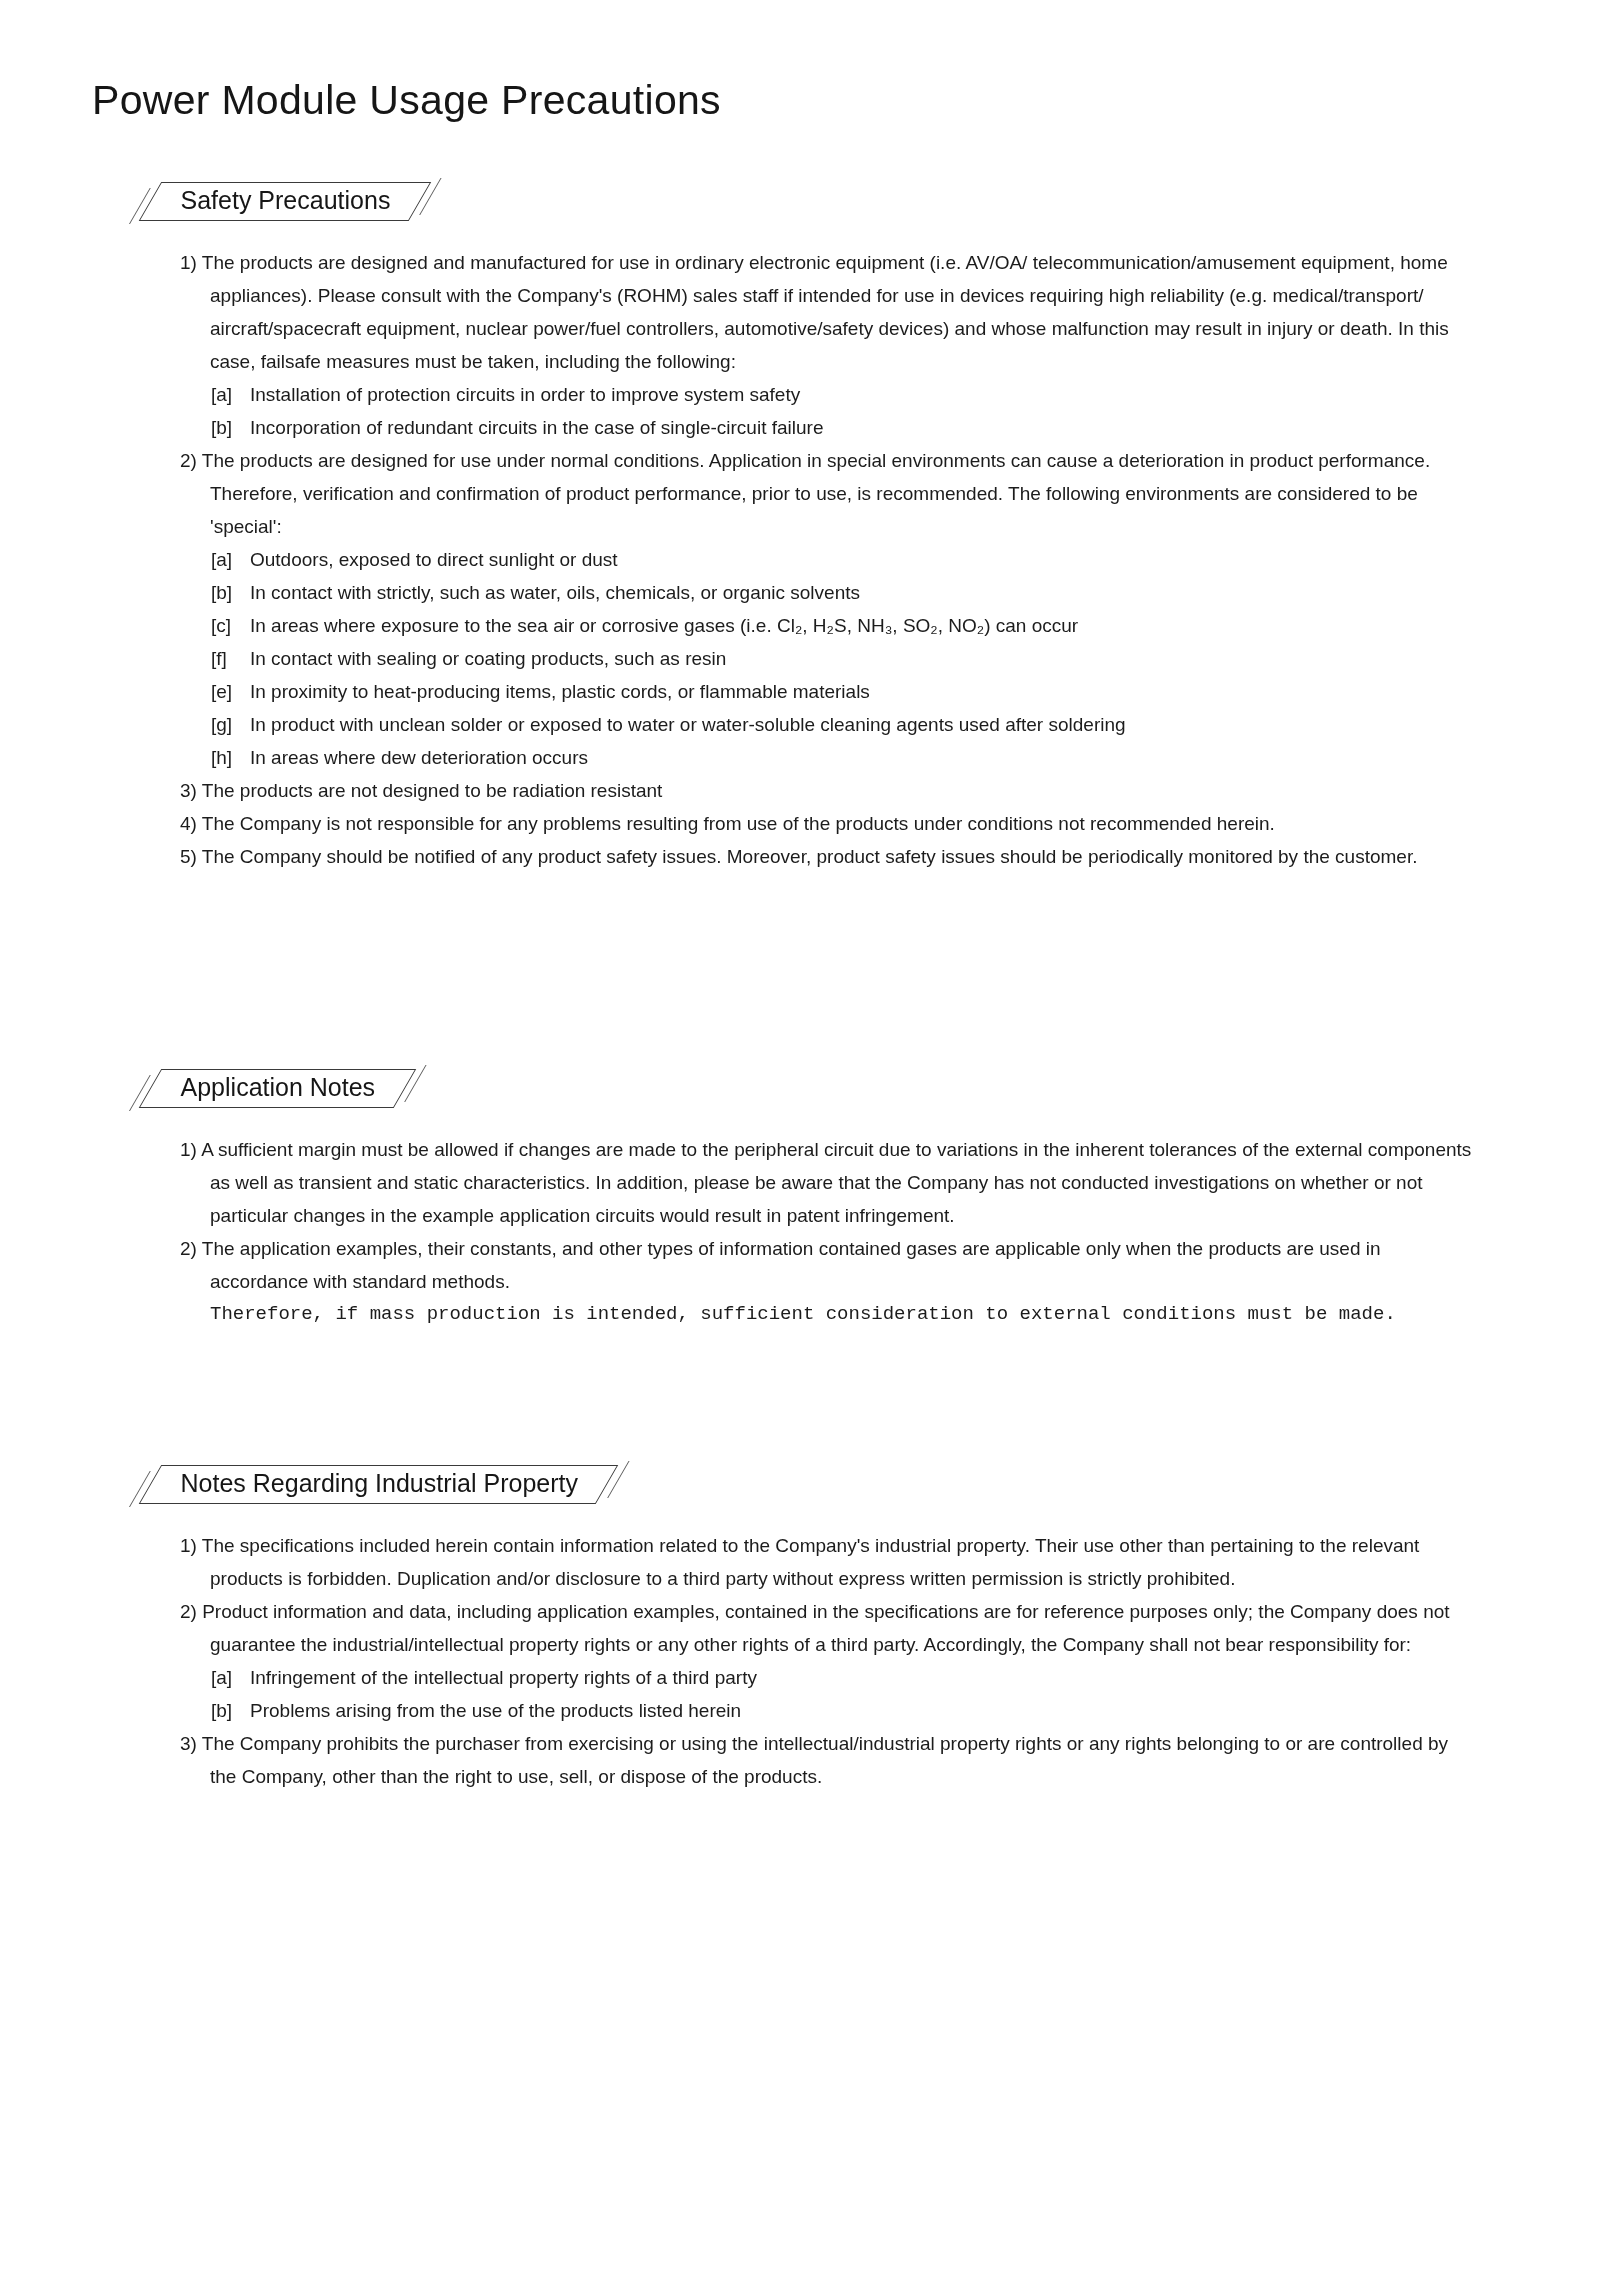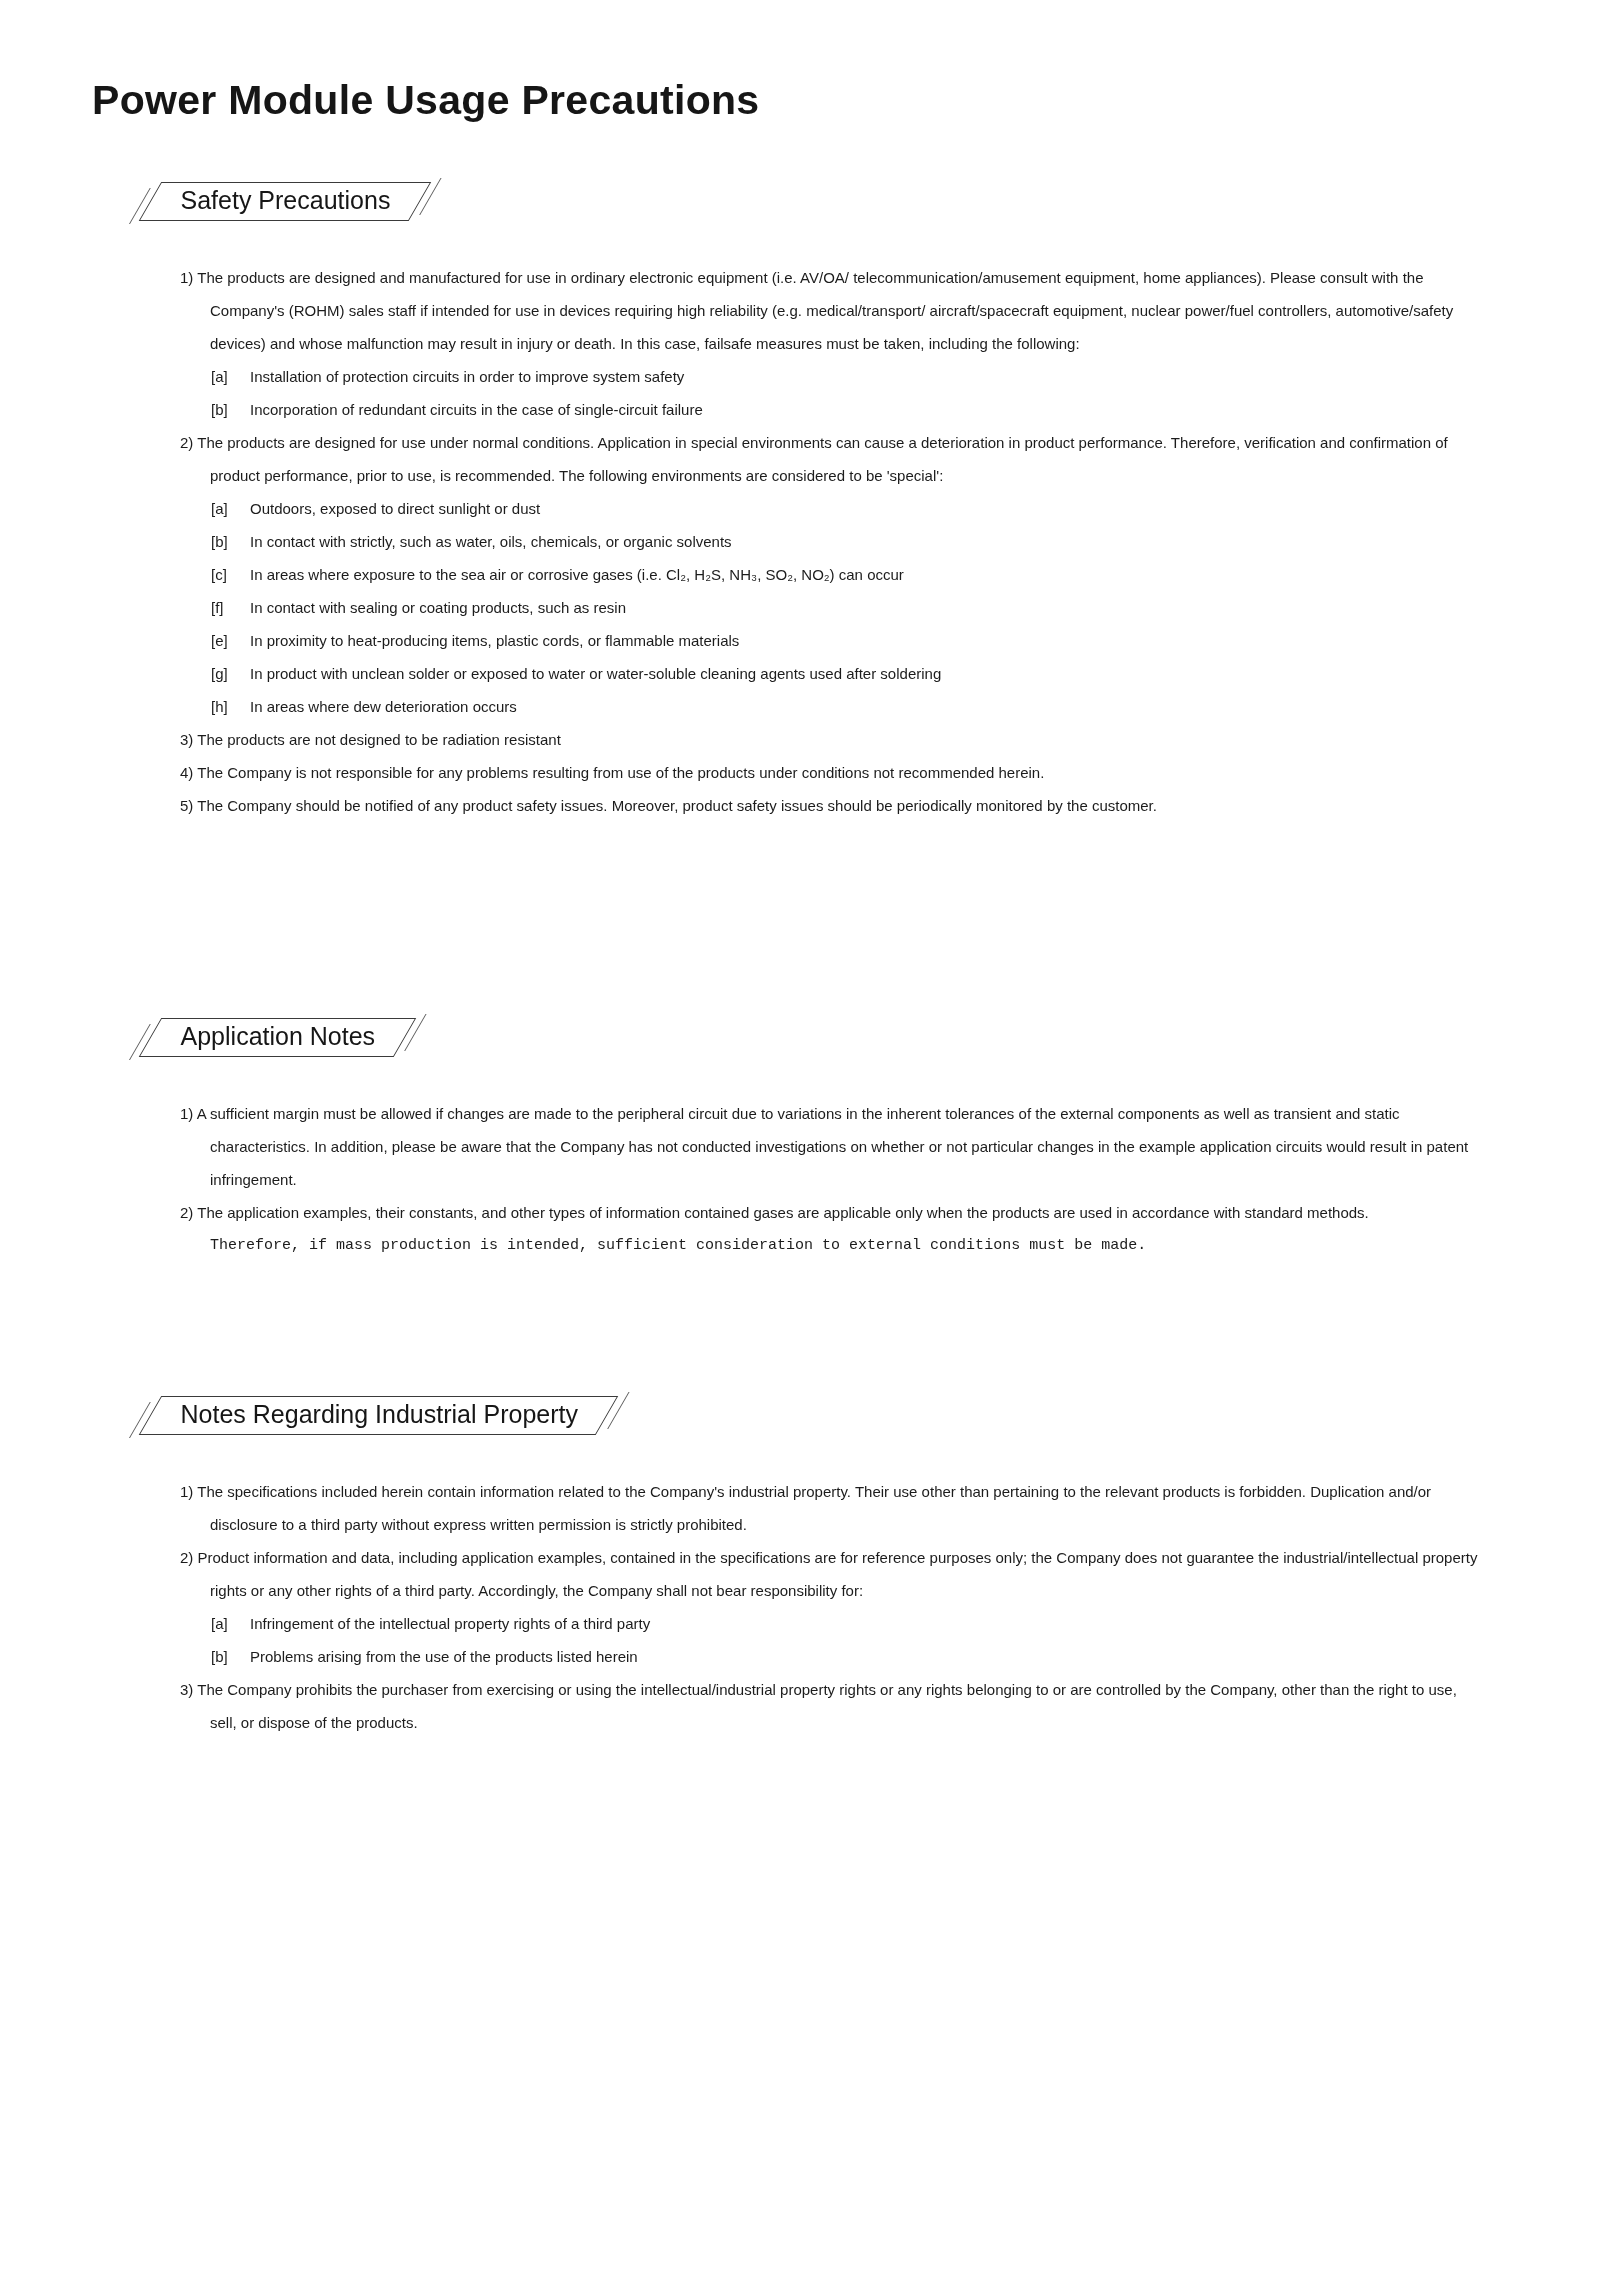--- a/index.html
+++ b/index.html
@@ -12,21 +12,21 @@
     min-height: 2295px;
     font-family: "Liberation Sans", sans-serif;
     color: #1c1c1c;
     -webkit-font-smoothing: antialiased;
   }
   .page {
     padding: 77px 0 0 92px;
   }
   h1.doc-title {
     font-size: 41px;
-    font-weight: 700;
+    font-weight: 400;
     margin: 0;
     letter-spacing: 0.3px;
     color: #161616;
   }
   .sec {
     margin: 0;
   }
   .sec-safety { margin-top: 58px; }
   .sec-application { margin-top: 196px; }
   .sec-industrial { margin-top: 134px; }
@@ -58,25 +58,25 @@
   }
   .sec-header .sec-title {
     display: inline-block;
     transform: skewX(30deg);
     font-size: 25px;
     color: #161616;
     white-space: nowrap;
   }
 
   .items {
-    font-size: 15px;
+    font-size: 19px;
     line-height: 33px;
     width: 1299px;
     margin-left: 88px;
-    margin-top: 40px;
+    margin-top: 25px;
     color: #1c1c1c;
   }
   .item {
     padding-left: 30px;
     text-indent: -30px;
   }
   .item .num {
     white-space: pre;
   }
   .sub {

